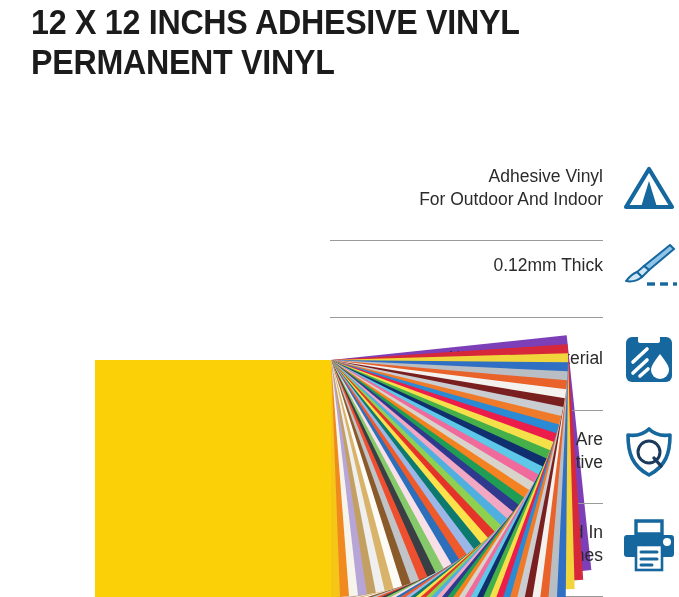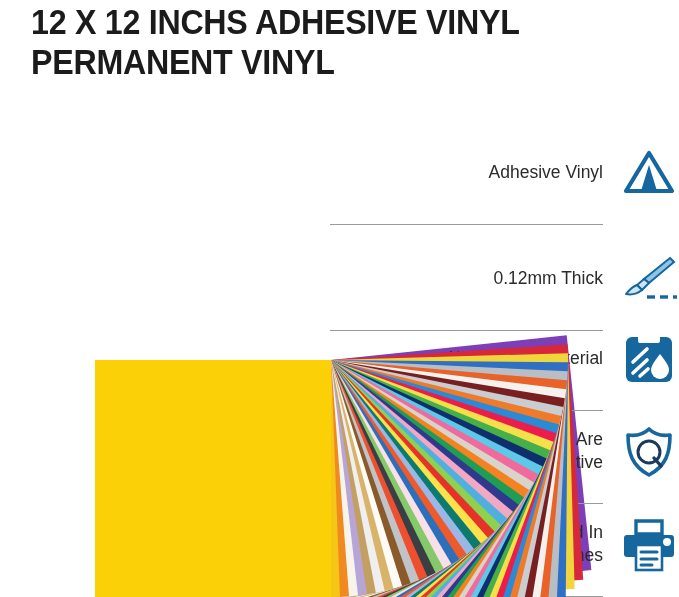--- a/index.html
+++ b/index.html
@@ -174,34 +174,35 @@
       <div class="sheet" style="background: rgb(247, 244, 236); transform: rotate(-6.55deg); z-index: 41;"></div>
       <div class="sheet" style="background: rgb(240, 138, 30); transform: rotate(-4.36deg); z-index: 42;"></div>
       <div class="sheet" style="background: rgb(245, 197, 24); transform: rotate(-2.18deg); z-index: 43;"></div>
       <div class="sheet" style="background: rgb(252, 208, 6); transform: rotate(0deg); z-index: 44;"></div>
     </div>
   <div class="sheet-top"></div>
 </div>
 
 <div id="feature-list">
 
-  <div class="feature-row" style="top:0px;">
+  <div class="feature-row" style="top:16px;">
     <div class="feature-text">
       <span>Adhesive Vinyl</span>
+      <span>For Outdoor And Indoor</span>
     </div>
     <div class="feature-icon">
       <svg viewBox="0 0 56 54">
         <path d="M28 7 L51 45 L5 45 Z" fill="none" stroke="#15679e" stroke-width="4.2" stroke-linejoin="round"></path>
         <path d="M28 19 L36 45 L20 45 Z" fill="#15679e"></path>
       </svg>
     </div>
     <div class="feature-divider"></div>
   </div>
 
-  <div class="feature-row" style="top:106px;text-decoration:underline;">
+  <div class="feature-row" style="top:93px;text-decoration:underline;">
     <div class="feature-text">
       <span>0.12mm Thick</span>
     </div>
     <div class="feature-icon">
       <svg viewBox="0 0 56 54">
         <path d="M49 6 L53 10 L28 31 L23 27 Z" fill="#8fc4e8" stroke="#15679e" stroke-width="2"></path>
         <path d="M28 31 L23 27 L16 33 L21 38 Z" fill="#cfe6f7" stroke="#15679e" stroke-width="2"></path>
         <path d="M21 38 C16 42 10 43 5 42 C9 37 13 34 16 33 Z" fill="#cfe6f7" stroke="#15679e" stroke-width="2" stroke-linejoin="round"></path>
         <g stroke="#15679e" stroke-width="3.4" stroke-linecap="butt">
           <line x1="26" y1="45" x2="34" y2="45"></line>

